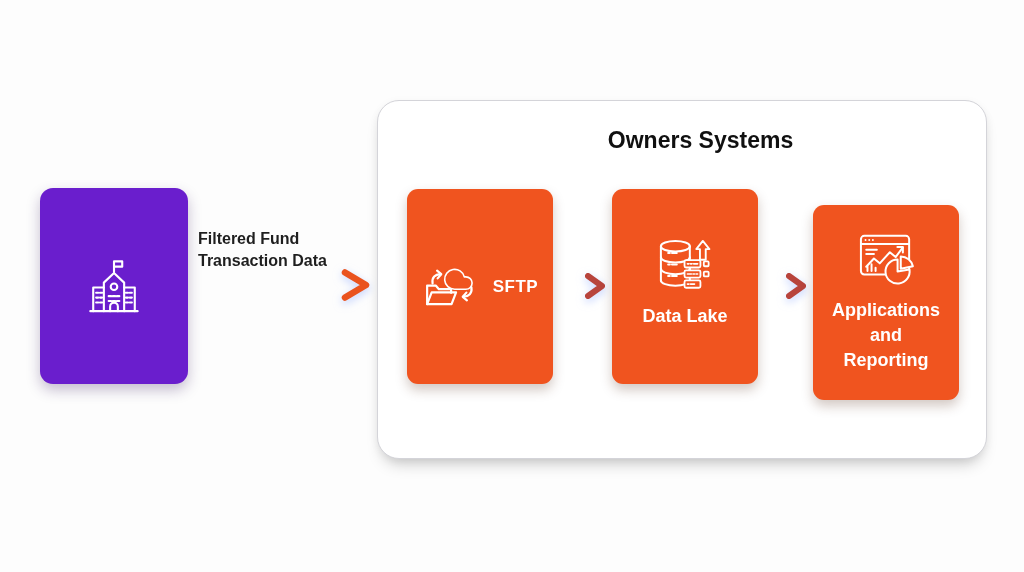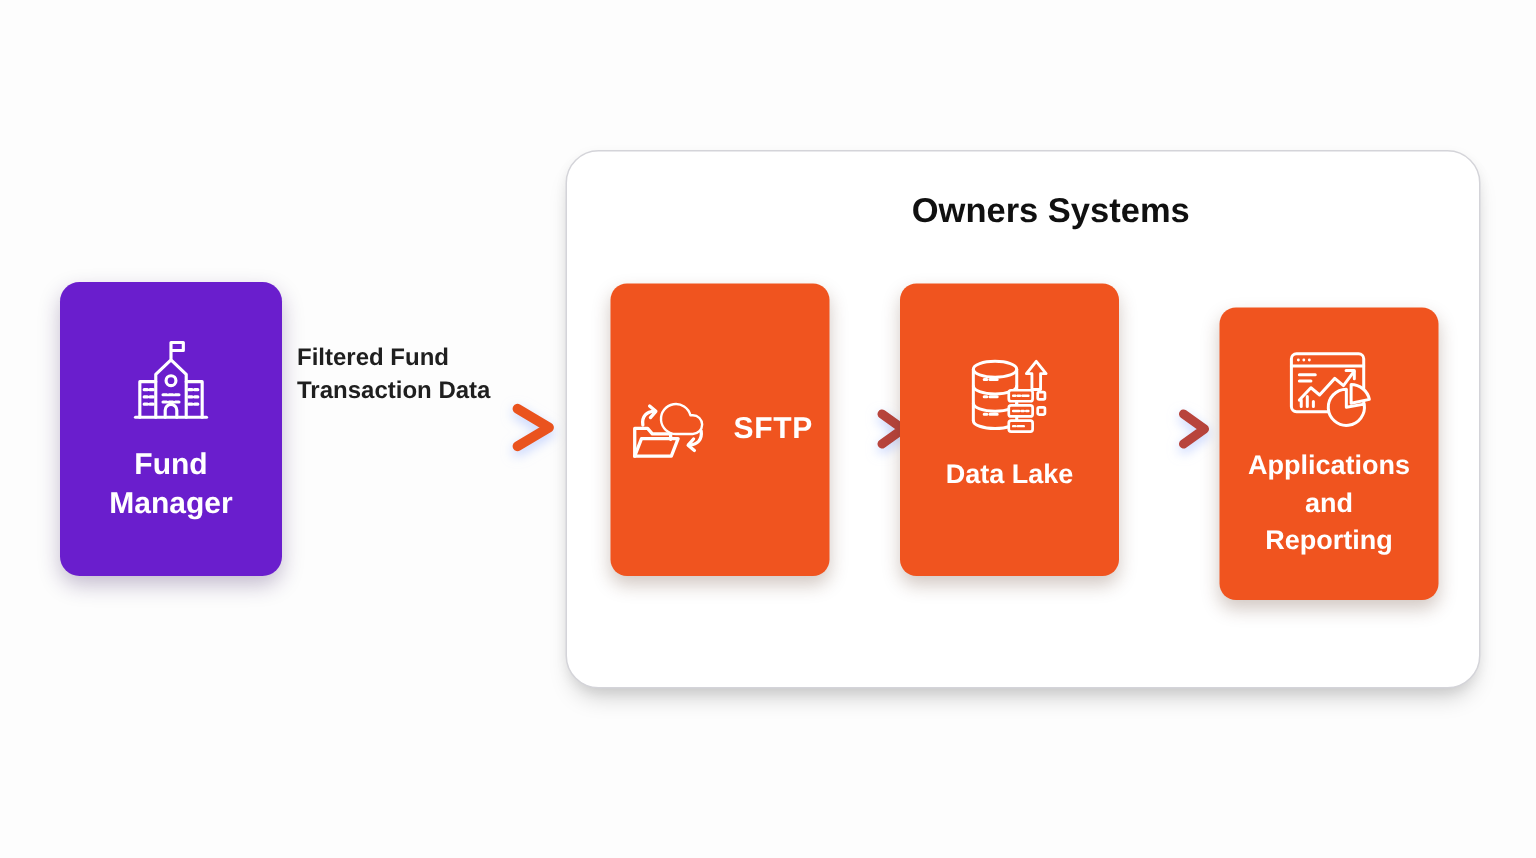--- a/index.html
+++ b/index.html
@@ -14,25 +14,25 @@
   .node-purple{
     left:40px;top:188px;width:148px;height:196px;border-radius:13px;
     background:#6a1ecd;flex-direction:column;gap:15px;
     box-shadow:0 6px 14px rgba(50,20,90,.28);
   }
   .node-orange{
     width:146px;height:195px;border-radius:11px;background:#f0541f;
     box-shadow:0 6px 12px rgba(80,40,20,.25);
   }
   .node-sftp{left:29px;top:88px;flex-direction:row;gap:11px;}
-  .node-datalake{left:222px;top:88px;flex-direction:column;gap:12px;padding-bottom:10px;box-sizing:border-box;}
+  .node-datalake{left:234px;top:88px;flex-direction:column;gap:12px;padding-bottom:10px;box-sizing:border-box;}
   .node-apps{left:435px;top:104px;flex-direction:column;gap:12px;}
   .lbl{white-space:pre-line;}
   .lbl-fund{font-size:20px;line-height:1.3;}
-  .lbl-sftp{font-size:20px;letter-spacing:.5px;}
+  .lbl-sftp{font-size:17px;letter-spacing:.5px;}
   .lbl-datalake{font-size:18px;}
   .lbl-apps{font-size:18px;line-height:1.38;}
   
   .panel{
     position:absolute;left:377px;top:100px;width:610px;height:359px;
     background:#ffffff;border:1.5px solid #d4d4d9;border-radius:22px;
     box-shadow:0 10px 16px -6px rgba(0,0,0,.22),0 2px 8px rgba(0,0,0,.05);
     box-sizing:border-box;
     padding-left:37px;
   }
@@ -66,22 +66,20 @@
       <circle cx="30" cy="30.8" r="3.4"></circle>
       <path d="M24.5 40.5 h2.6 M28.7 40.5 h2.6 M32.9 40.5 h2.6"></path>
       <path d="M24.5 45.5 h2.6 M28.7 45.5 h2.6 M32.9 45.5 h2.6"></path>
       <path d="M26 56 v-4.8 a4 4 0 0 1 8 0 V56"></path>
       <path d="M19.5 31.5 H8.5 V56"></path>
       <path d="M40.5 31.5 H51.5 V56"></path>
       <path d="M11.5 37 h2.2 M15.5 37 h2.2 M11.5 42 h2.2 M15.5 42 h2.2 M11.5 47 h2.2 M15.5 47 h2.2"></path>
       <path d="M42.3 37 h2.2 M46.3 37 h2.2 M42.3 42 h2.2 M46.3 42 h2.2 M42.3 47 h2.2 M46.3 47 h2.2"></path>
       <path d="M5.5 56 H54.5"></path>
     </svg>
-    <div class="lbl lbl-fund">Fund
-Manager</div>
   </div>
 
   <div class="flow-label">Filtered Fund
 Transaction Data</div>
 
   <svg class="arrow arrow-main" width="180" height="36" viewBox="0 0 180 36" fill="none">
     <defs>
       <linearGradient id="gm" x1="0" y1="0" x2="1" y2="0">
         <stop offset="0" stop-color="#6e2abc"></stop>
         <stop offset="0.45" stop-color="#8f3c6e"></stop>

